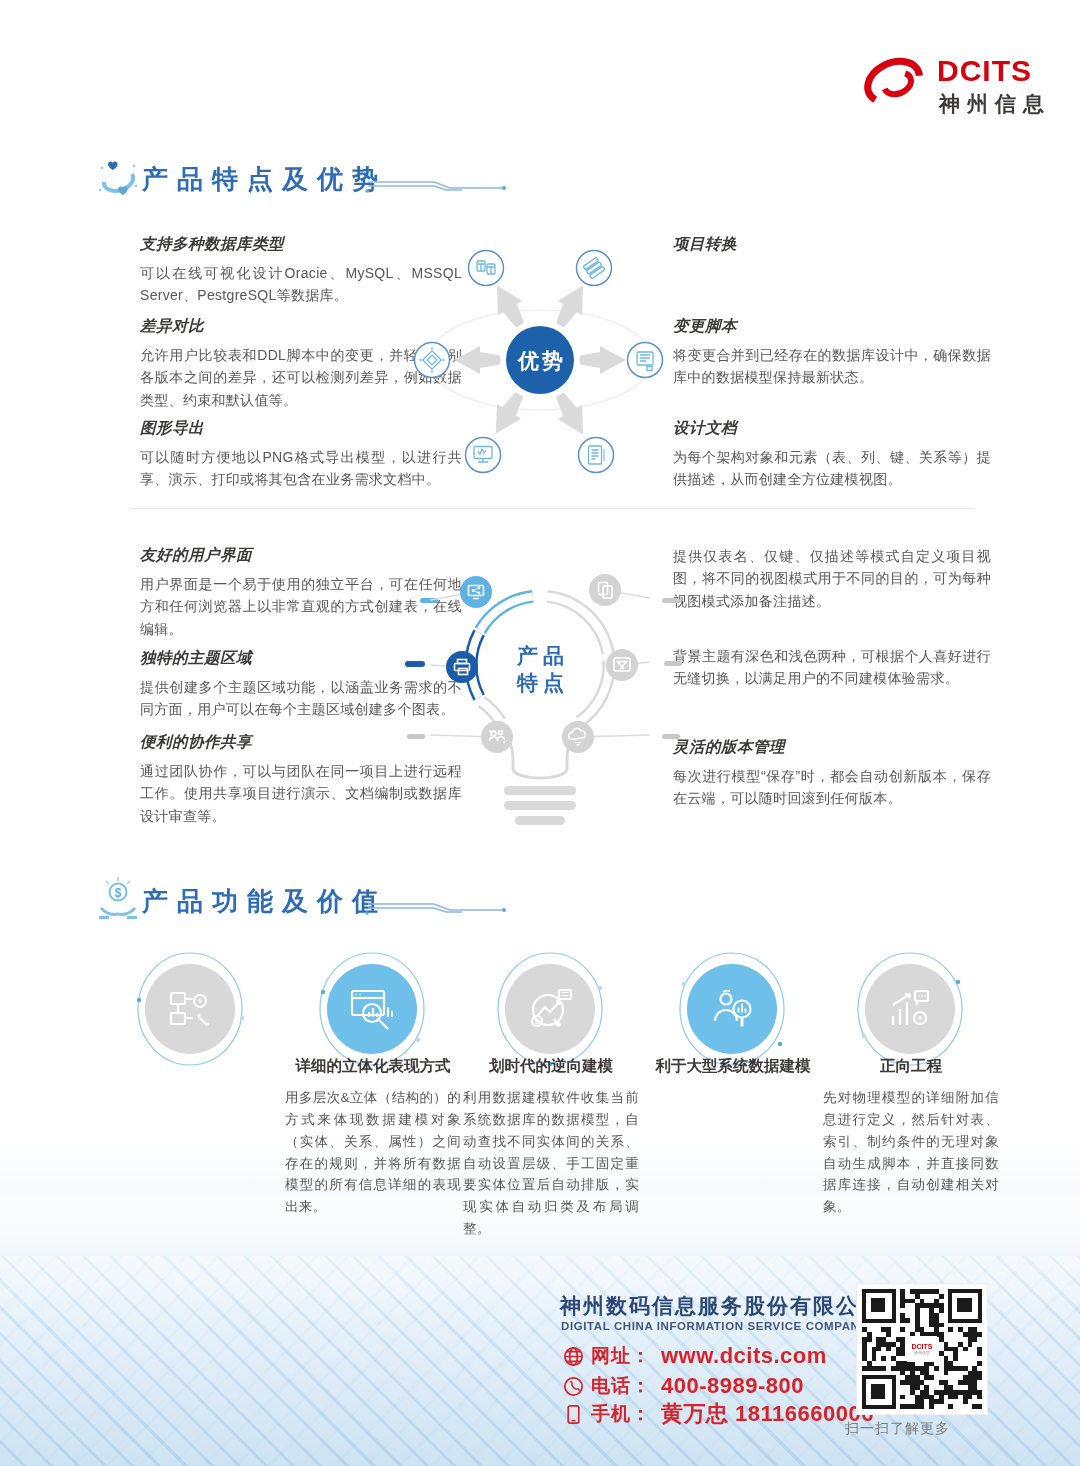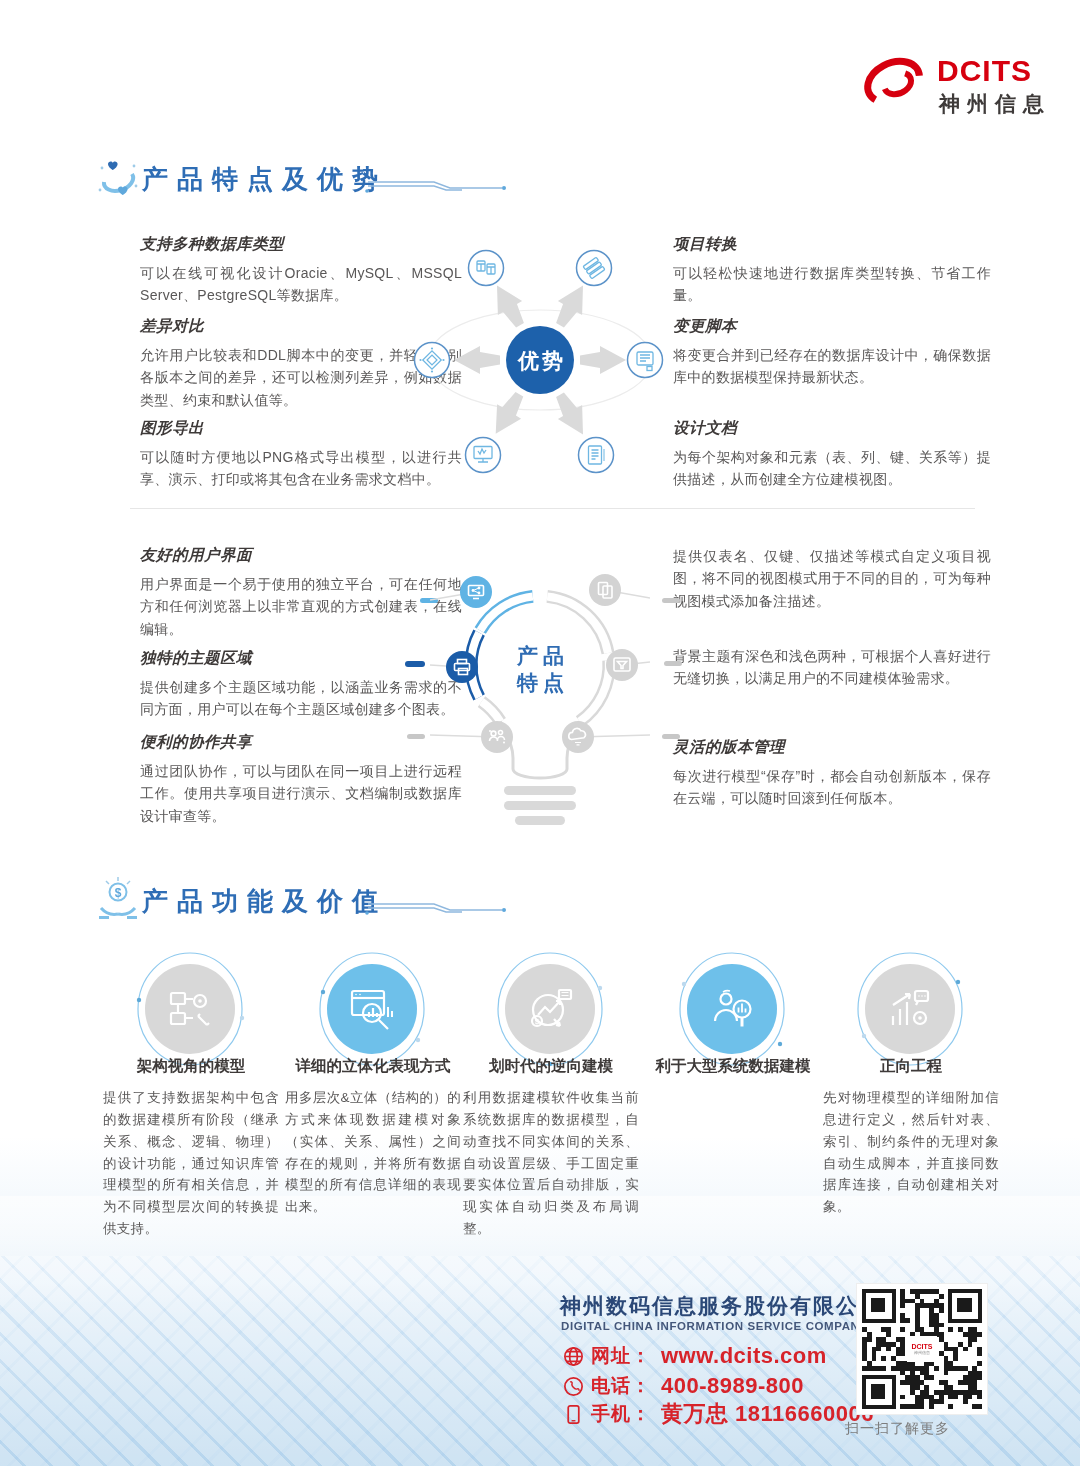--- a/index.html
+++ b/index.html
@@ -104,21 +104,20 @@
     <h3>差异对比</h3>
     <p>允许用户比较表和DDL脚本中的变更，并轻松识别各版本之间的差异，还可以检测列差异，例如数据类型、约束和默认值等。</p>
   </div>
   <div class="item" style="left:140px;top:418px">
     <h3>图形导出</h3>
     <p>可以随时方便地以PNG格式导出模型，以进行共享、演示、打印或将其包含在业务需求文档中。</p>
   </div>
 
   <div class="item" style="left:673px;top:234px;width:318px">
     <h3>项目转换</h3>
-    <p>可以轻松快速地进行数据库类型转换、节省工作量。</p>
   </div>
   <div class="item" style="left:673px;top:418px;width:318px">
     <h3>设计文档</h3>
     <p>为每个架构对象和元素（表、列、键、关系等）提供描述，从而创建全方位建模视图。</p>
   </div>
   <div class="item" style="left:673px;top:316px;width:318px">
     <h3>变更脚本</h3>
     <p>将变更合并到已经存在的数据库设计中，确保数据库中的数据模型保持最新状态。</p>
   </div>
 
@@ -399,24 +398,20 @@
       <circle cx="10" cy="9" r="6"></circle>
         <circle cx="10" cy="9" r="1.8" fill="#fff" stroke="none"></circle>
       <rect x="5" y="-18" width="13" height="10" rx="2"></rect>
         <path d="M8 -8 l-2 4"></path>
       <circle cx="9" cy="-13" r="0.8" fill="#fff" stroke="none"></circle>
         <circle cx="12" cy="-13" r="0.8" fill="#fff" stroke="none"></circle>
         <circle cx="15" cy="-13" r="0.8" fill="#fff" stroke="none"></circle>
     </g>
   </svg>
 
-  <div class="col" style="left:103px;top:1056px">
-    <h3>架构视角的模型</h3>
-    <p>提供了支持数据架构中包含的数据建模所有阶段（继承关系、概念、逻辑、物理）的设计功能，通过知识库管理模型的所有相关信息，并为不同模型层次间的转换提供支持。</p>
-  </div>
   <div class="col" style="left:285px;top:1056px">
     <h3>详细的立体化表现方式</h3>
     <p>用多层次&amp;立体（结构的）的方式来体现数据建模对象（实体、关系、属性）之间存在的规则，并将所有数据模型的所有信息详细的表现出来。</p>
   </div>
   <div class="col" style="left:463px;top:1056px">
     <h3>划时代的逆向建模</h3>
     <p>利用数据建模软件收集当前系统数据库的数据模型，自动查找不同实体间的关系、自动设置层级、手工固定重要实体位置后自动排版，实现实体自动归类及布局调整。</p>
   </div>
   <div class="col" style="left:645px;top:1056px">
     <h3>利于大型系统数据建模</h3>

